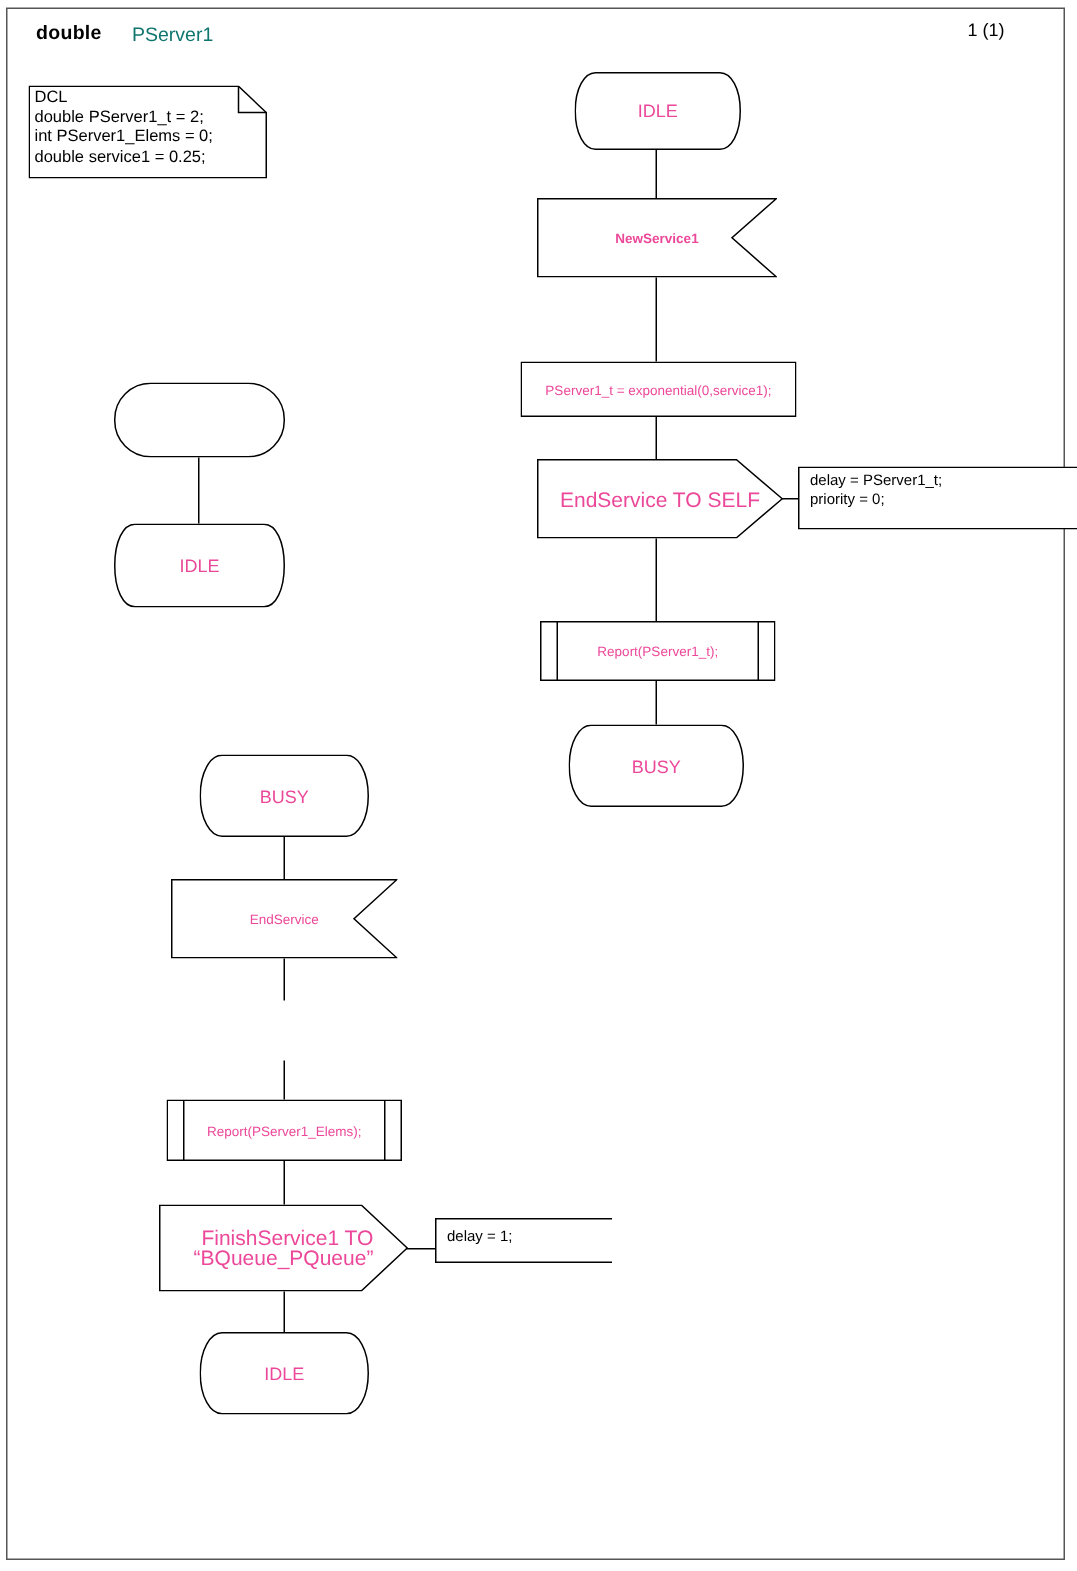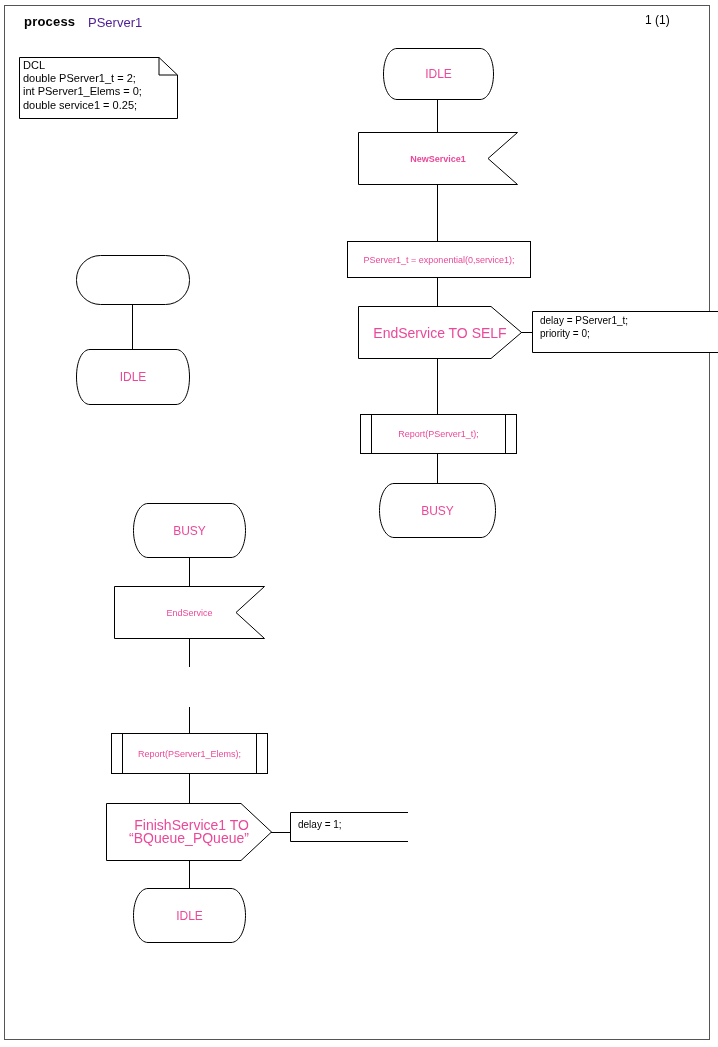--- a/index.html
+++ b/index.html
@@ -33,21 +33,21 @@
   #process-keyword {
     left: 24px; top: 14px;
     font-size: 13px;
     font-weight: bold;
     color: #000;
     letter-spacing: 0.2px;
   }
   #process-name {
     left: 88px; top: 15px;
     font-size: 13px;
-    color: #4c1d95;
+    color: #0f766e;
   }
   #page-number {
     left: 645px; top: 13px;
     font-size: 12px;
     color: #000;
   }
 
   
   #dcl-box {
     left: 19px; top: 57px;
@@ -113,21 +113,21 @@
     height: 1px;
   }
 </style>
 </head>
 <body>
 
 <div id="page">
 
   <div id="page-frame" class="abs"></div>
 
-  <div class="abs" id="process-keyword">process</div>
+  <div class="abs" id="process-keyword">double</div>
   <div class="abs" id="process-name">PServer1</div>
   <div class="abs" id="page-number">1 (1)</div>
 
   <div class="abs" id="dcl-box">
     <svg class="dcl-svg" width="159" height="62" viewBox="0 0 159 62">
       <path d="M0.5,0.5 H140 L158.5,18 V61.5 H0.5 Z" fill="#ffffff" stroke="#000000" stroke-width="1"></path>
       <path d="M140,0.5 V18 H158.5" fill="none" stroke="#000000" stroke-width="1"></path>
     </svg>
     <div id="dcl-text">DCL
 double PServer1_t = 2;

